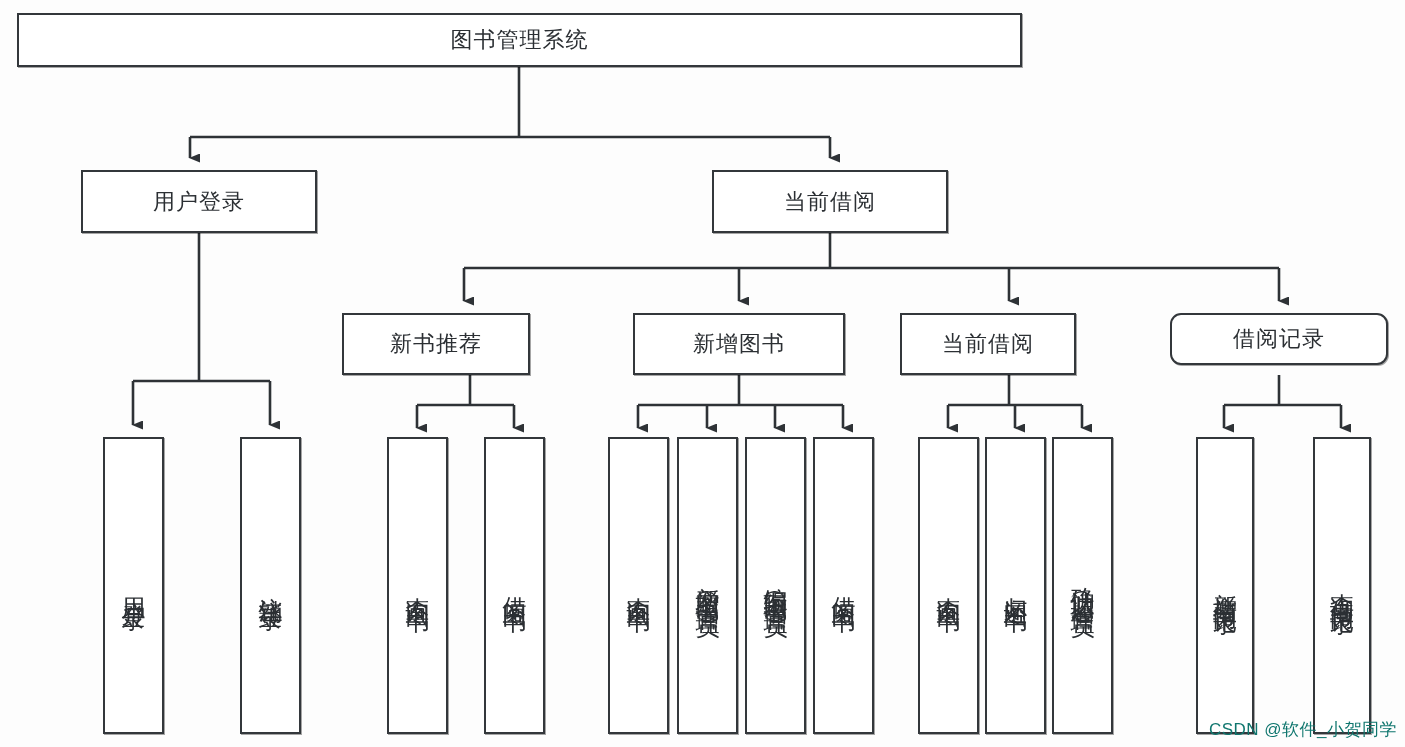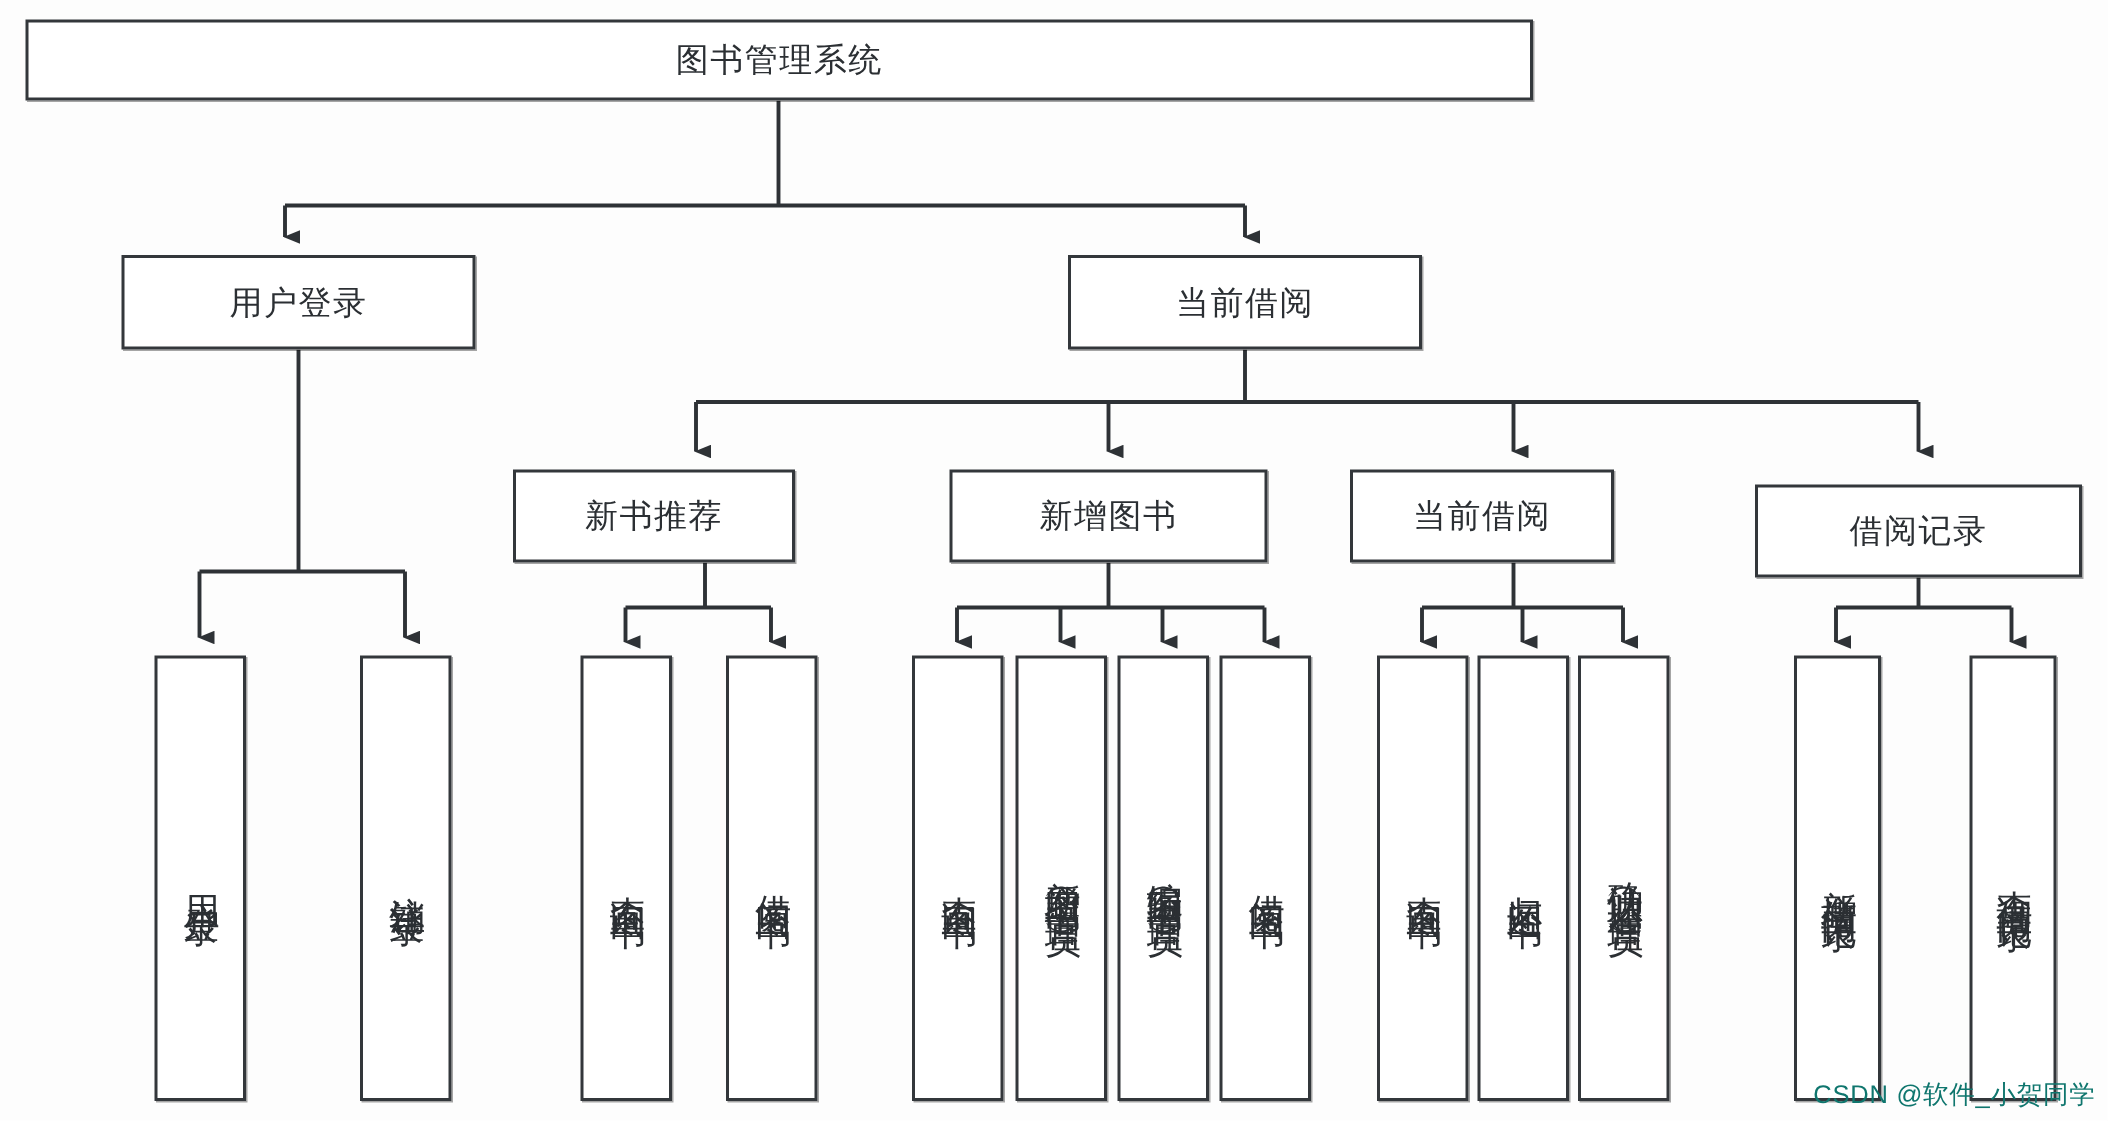--- a/index.html
+++ b/index.html
@@ -139,21 +139,21 @@
 
   <div class="node horiz" style="left:342px; top:313px; width:188px; height:62px;">
     <span class="label">新书推荐</span>
   </div>
   <div class="node horiz" style="left:633px; top:313px; width:212px; height:62px;">
     <span class="label">新增图书</span>
   </div>
   <div class="node horiz" style="left:900px; top:313px; width:176px; height:62px;">
     <span class="label">当前借阅</span>
   </div>
-  <div class="node horiz" style="left:1170px; top:323px; width:218px; height:62px;">
+  <div class="node horiz" style="left:1170px; top:313px; width:218px; height:52px;border-radius:11px;">
     <span class="label">借阅记录</span>
   </div>
 
   <div class="node vert" style="left:103px; top:437px; width:61px; height:297px;">
     <span class="label">用户登录</span>
   </div>
   <div class="node vert" style="left:240px; top:437px; width:61px; height:297px;">
     <span class="label">注销登录</span>
   </div>
   <div class="node vert" style="left:387px; top:437px; width:61px; height:297px;">

